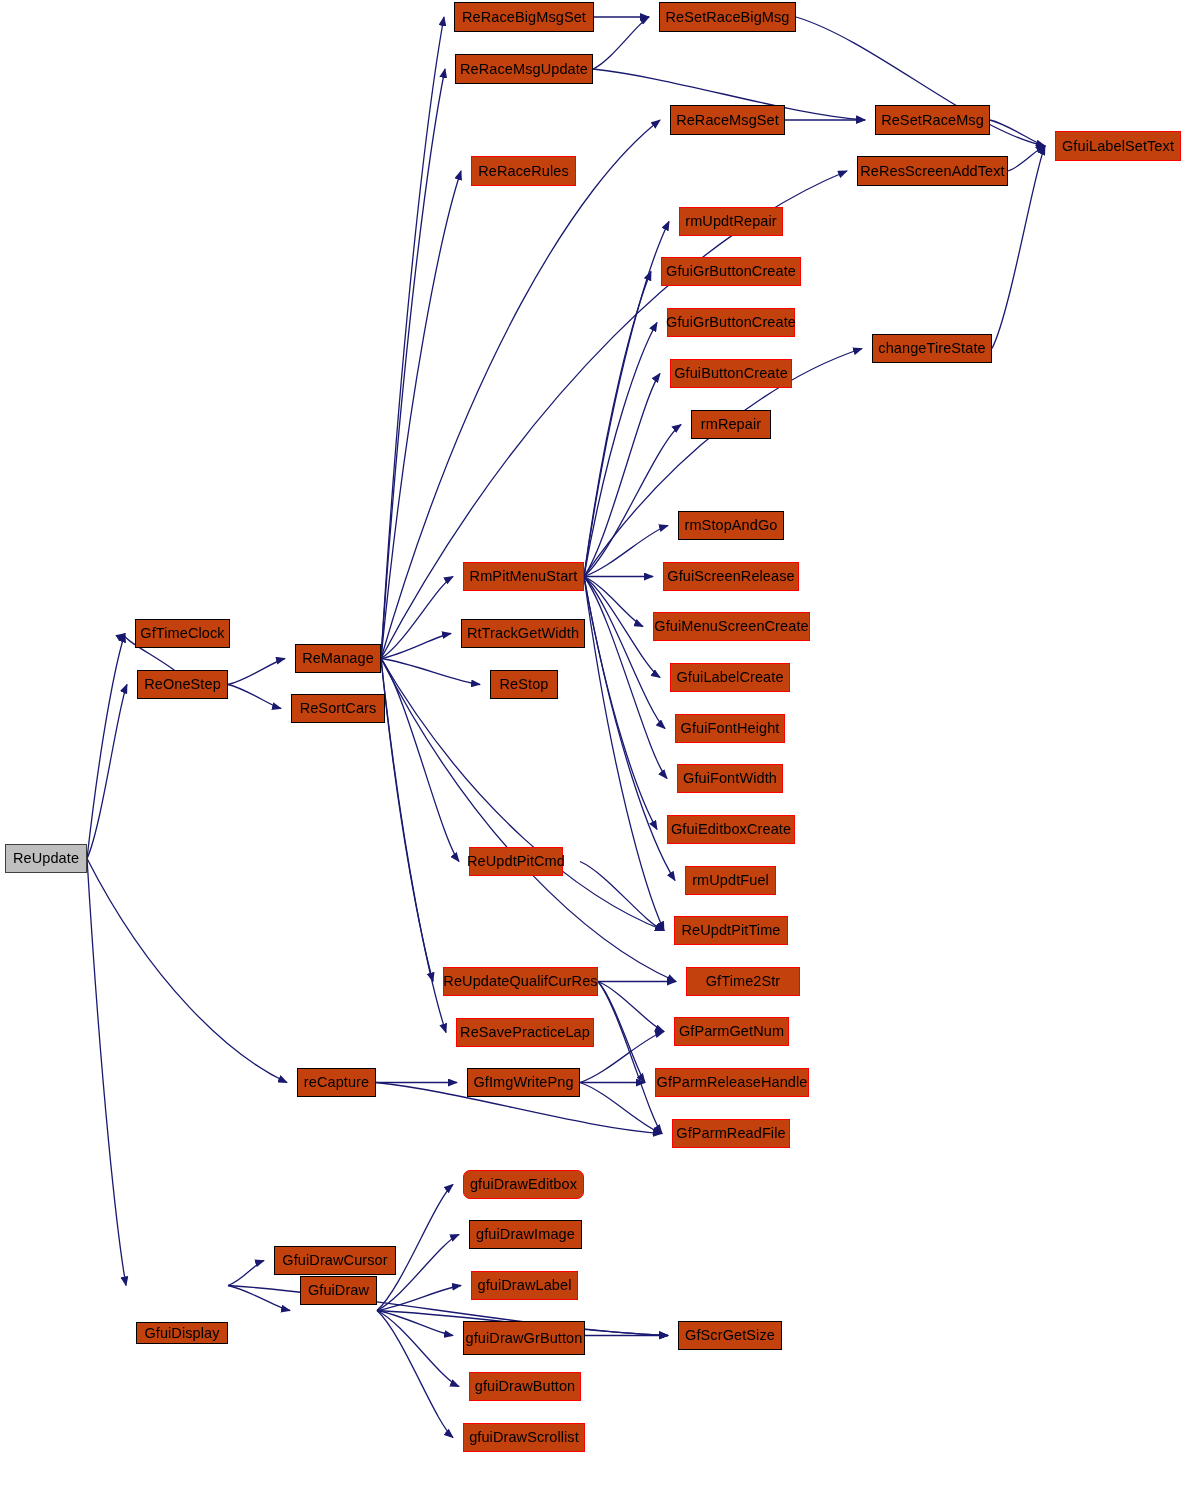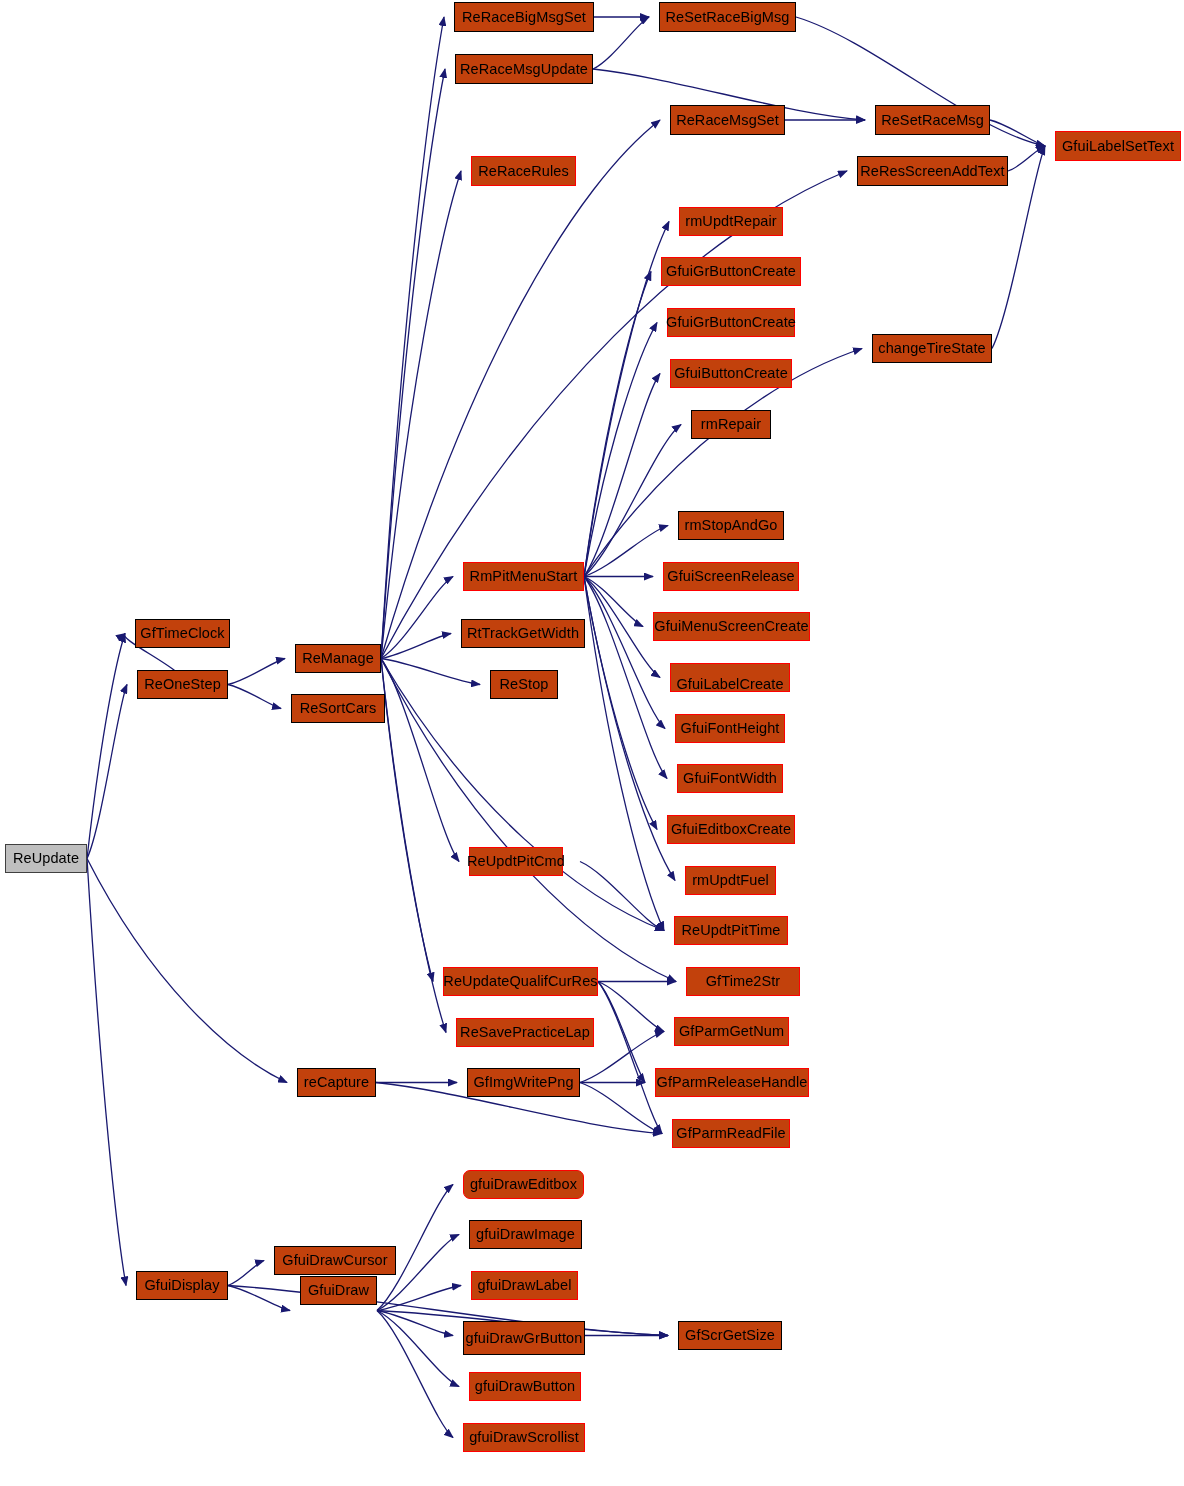--- a/index.html
+++ b/index.html
@@ -175,21 +175,21 @@
       </div>
       <div class="node red" style="left: 663px; top: 562px; width: 136px; height: 29px;">
         <span class="node-label">GfuiScreenRelease</span>
       </div>
       <div class="node red" style="left: 653px; top: 612px; width: 157px; height: 29px;">
         <span class="node-label">GfuiMenuScreenCreate</span>
       </div>
       <div class="node" style="left: 461px; top: 619px; width: 124px; height: 29px;">
         <span class="node-label">RtTrackGetWidth</span>
       </div>
-      <div class="node red" style="left: 670px; top: 663px; width: 120px; height: 29px; align-items: flex-end;">
+      <div class="node red" style="left: 670px; top: 663px; width: 120px; height: 29px;">
         <span class="node-label">GfuiLabelCreate</span>
       </div>
       <div class="node" style="left: 490px; top: 670px; width: 68px; height: 29px;">
         <span class="node-label">ReStop</span>
       </div>
       <div class="node red" style="left: 675px; top: 714px; width: 110px; height: 29px;">
         <span class="node-label">GfuiFontHeight</span>
       </div>
       <div class="node red" style="left: 677px; top: 764px; width: 106px; height: 29px;">
         <span class="node-label">GfuiFontWidth</span>
@@ -235,21 +235,21 @@
       </div>
       <div class="node" style="left: 469px; top: 1220px; width: 113px; height: 29px;">
         <span class="node-label">gfuiDrawImage</span>
       </div>
       <div class="node" style="left: 274px; top: 1246px; width: 122px; height: 29px;">
         <span class="node-label">GfuiDrawCursor</span>
       </div>
       <div class="node red" style="left: 471px; top: 1271px; width: 107px; height: 29px;">
         <span class="node-label">gfuiDrawLabel</span>
       </div>
-      <div class="node" style="left: 136px; top: 1271px; width: 92px; height: 29px;">
+      <div class="node" style="left: 136px; top: 1322px; width: 92px; height: 22px;">
         <span class="node-label">GfuiDisplay</span>
       </div>
       <div class="node" style="left: 300px; top: 1276px; width: 77px; height: 29px;">
         <span class="node-label">GfuiDraw</span>
       </div>
       <div class="node" style="left: 463px; top: 1321px; width: 122px; height: 34px;">
         <span class="node-label">gfuiDrawGrButton</span>
       </div>
       <div class="node" style="left: 678px; top: 1321px; width: 104px; height: 29px;">
         <span class="node-label">GfScrGetSize</span>

